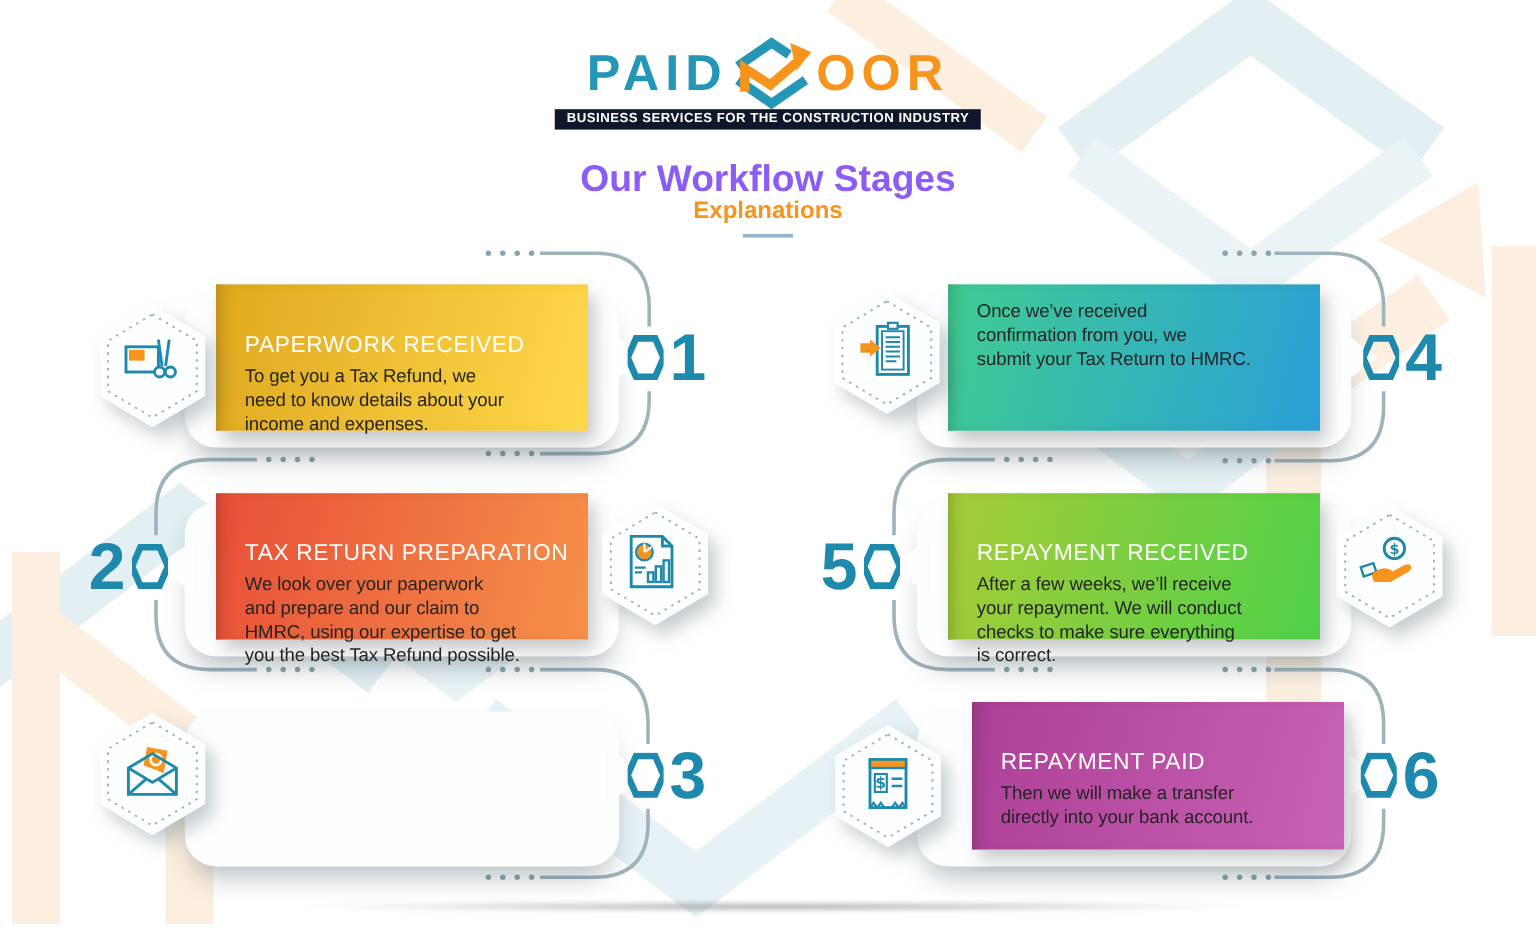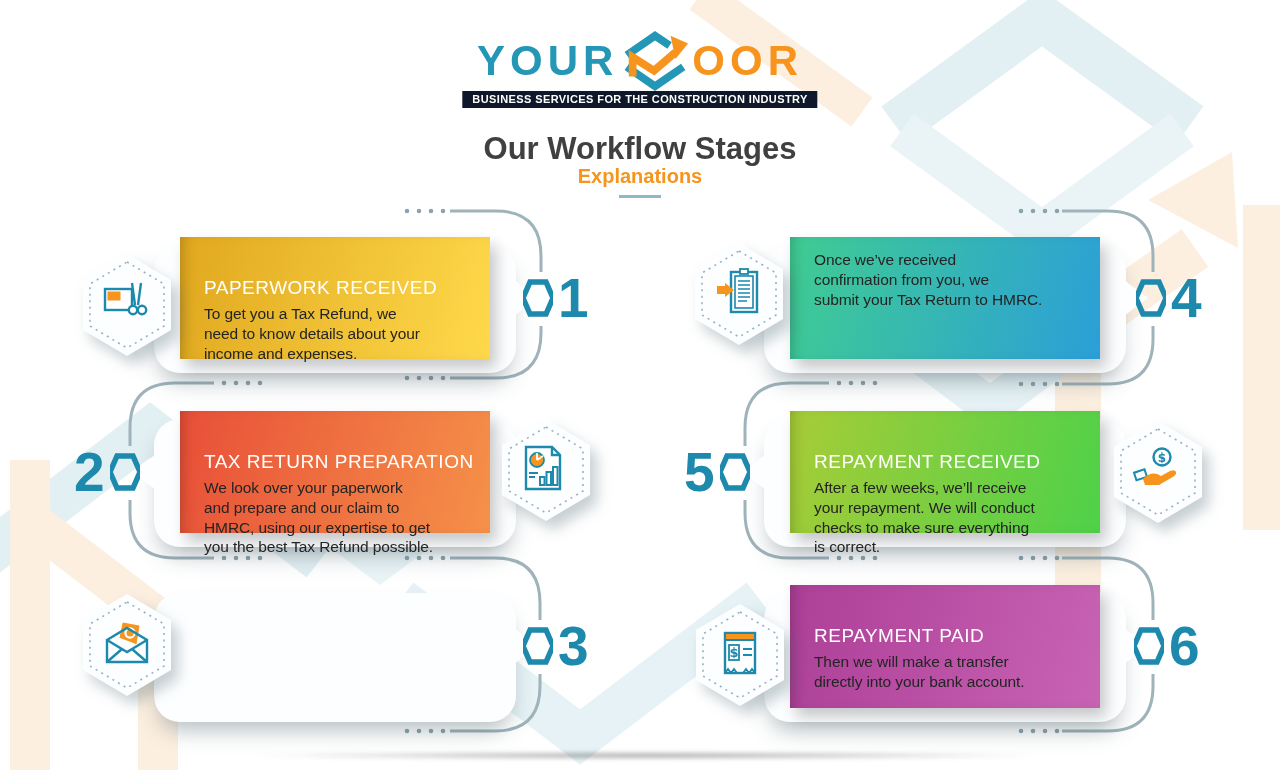--- a/index.html
+++ b/index.html
@@ -15,21 +15,21 @@
   .logo-row { position:absolute; top:30px; left:0; width:100%; height:62px;
     display:flex; align-items:center; justify-content:center; z-index:5; }
   .logo-word { font-size:42px; font-weight:700; letter-spacing:5px; line-height:1; }
   .logo-maxi { color:#2496b6; }
   .logo-oor  { color:#f7941d; }
   .logo-cube { width:70px; height:62px; margin:0 2px; }
   .tagline { position:absolute; top:91px; left:50%; transform:translateX(-50%);
     background:#0f172a; color:#ffffff; font-size:11px; font-weight:700;
     letter-spacing:0.4px; padding:2px 10px 3px; white-space:nowrap; z-index:5; }
   .main-title { position:absolute; top:131px; width:100%; text-align:center;
-    font-size:31px; font-weight:700; color:#404040; z-index:5; }
+    font-size:31px; font-weight:700; color:#8b5cf6; z-index:5; }
   .sub-title { position:absolute; top:165px; width:100%; text-align:center;
     font-size:20px; font-weight:700; color:#f7941d; z-index:5; }
   .divider { position:absolute; top:195px; left:619px; width:42px; height:3px;
     background:#8fb9c8; z-index:5; }
 
   
   .backing { position:absolute; background:#fdfeff; border-radius:26px;
     box-shadow:0 14px 22px -6px rgba(60,85,95,0.38); z-index:1; }
   .panel { position:absolute; width:310px; z-index:3;
     padding:13px 0 0 24px; color:#222222;
@@ -92,21 +92,21 @@
       <line x1="1021" y1="211" x2="1058" y2="211"></line>
         <line x1="1021" y1="384" x2="1058" y2="384"></line>
       <line x1="839" y1="383" x2="876" y2="383"></line>
         <line x1="839" y1="558" x2="876" y2="558"></line>
       <line x1="1021" y1="558" x2="1058" y2="558"></line>
         <line x1="1021" y1="731" x2="1058" y2="731"></line>
     </g>
   </svg>
 
   <div class="logo-row">
-    <span class="logo-word logo-maxi">YOUR</span>
+    <span class="logo-word logo-maxi">PAID</span>
     <svg class="logo-cube" viewBox="0 0 72 62">
       <path d="M 7 25 L 36 5 L 51 15" fill="none" stroke="#2496b6" stroke-width="8"></path>
       <path d="M 7 37 L 36 57 L 65 37" fill="none" stroke="#2496b6" stroke-width="8"></path>
       <path d="M 13 47 L 13 27 L 35 41 L 57 22" fill="none" stroke="#f7941d" stroke-width="8"></path>
       <polygon points="52,5 70,13 57,29" fill="#f7941d"></polygon>
     </svg>
     <span class="logo-word logo-oor">OOR</span>
   </div>
   <div class="tagline">BUSINESS SERVICES FOR THE CONSTRUCTION INDUSTRY</div>
   <div class="main-title">Our Workflow Stages</div>
@@ -234,21 +234,21 @@
     <g transform="translate(24,26)">
       <circle cx="28" cy="12" r="8.5" fill="#ffffff" stroke="#1d89ac" stroke-width="2.4"></circle>
       <text x="28" y="16.5" font-size="12" font-weight="bold" fill="#1d89ac" text-anchor="middle" font-family="DejaVu Sans, sans-serif">$</text>
       <rect x="1" y="26" width="11" height="8" transform="rotate(-18 6 30)" fill="#ffffff" stroke="#1d89ac" stroke-width="2"></rect>
       <path d="M 9 34 q 9 -9 18 -3 l 9 -5 q 5 -2 6 1 q 1 3 -5 6 l -12 7 h -14 z" fill="#f7941d"></path>
     </g>
   </svg>
 
   <div class="backing" style="left:764px; top:593px; width:362px; height:129px;"></div>
   <div class="arrow r" style="left:1116px; top:622px;"></div>
-  <div class="panel" style="left: 790px; top: 585px; height: 123px; background-image: linear-gradient(105deg, rgb(173, 63, 151), rgb(200, 99, 180));">
+  <div class="panel" style="left: 810px; top: 585px; height: 123px; background-image: linear-gradient(105deg, rgb(173, 63, 151), rgb(200, 99, 180));">
     <div class="panel-title">REPAYMENT PAID</div>
     <div class="panel-body">Then we will make a transfer
 directly into your bank account.</div>
   </div>
   <div class="num-unit" style="left:1134px; top:617px;">
     <svg class="num-hex" viewBox="0 0 30 38">
         <polygon points="7,3 23,3 30,19 23,35 7,35 0,19" fill="none" stroke="#1d89ac" stroke-width="5.5"></polygon>
       </svg>
     <span class="num">6</span>
   </div>

